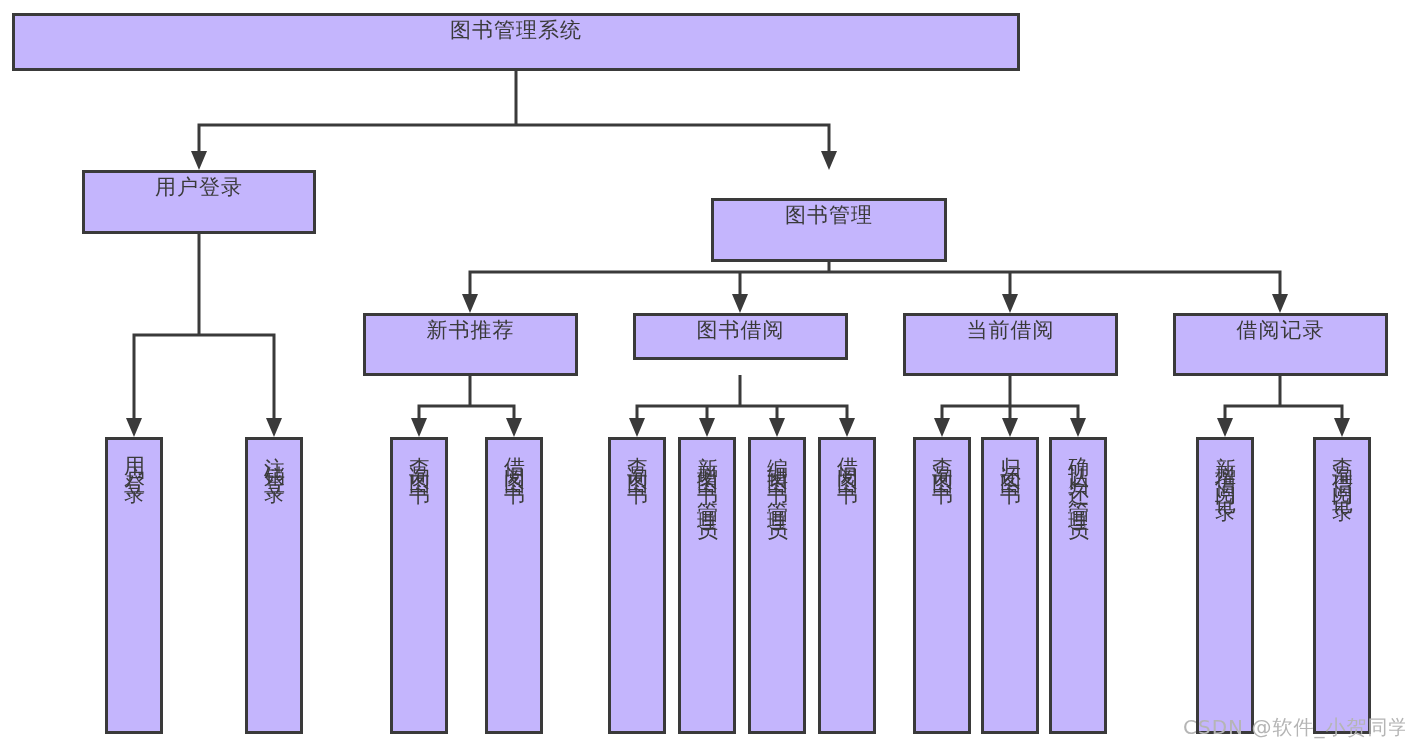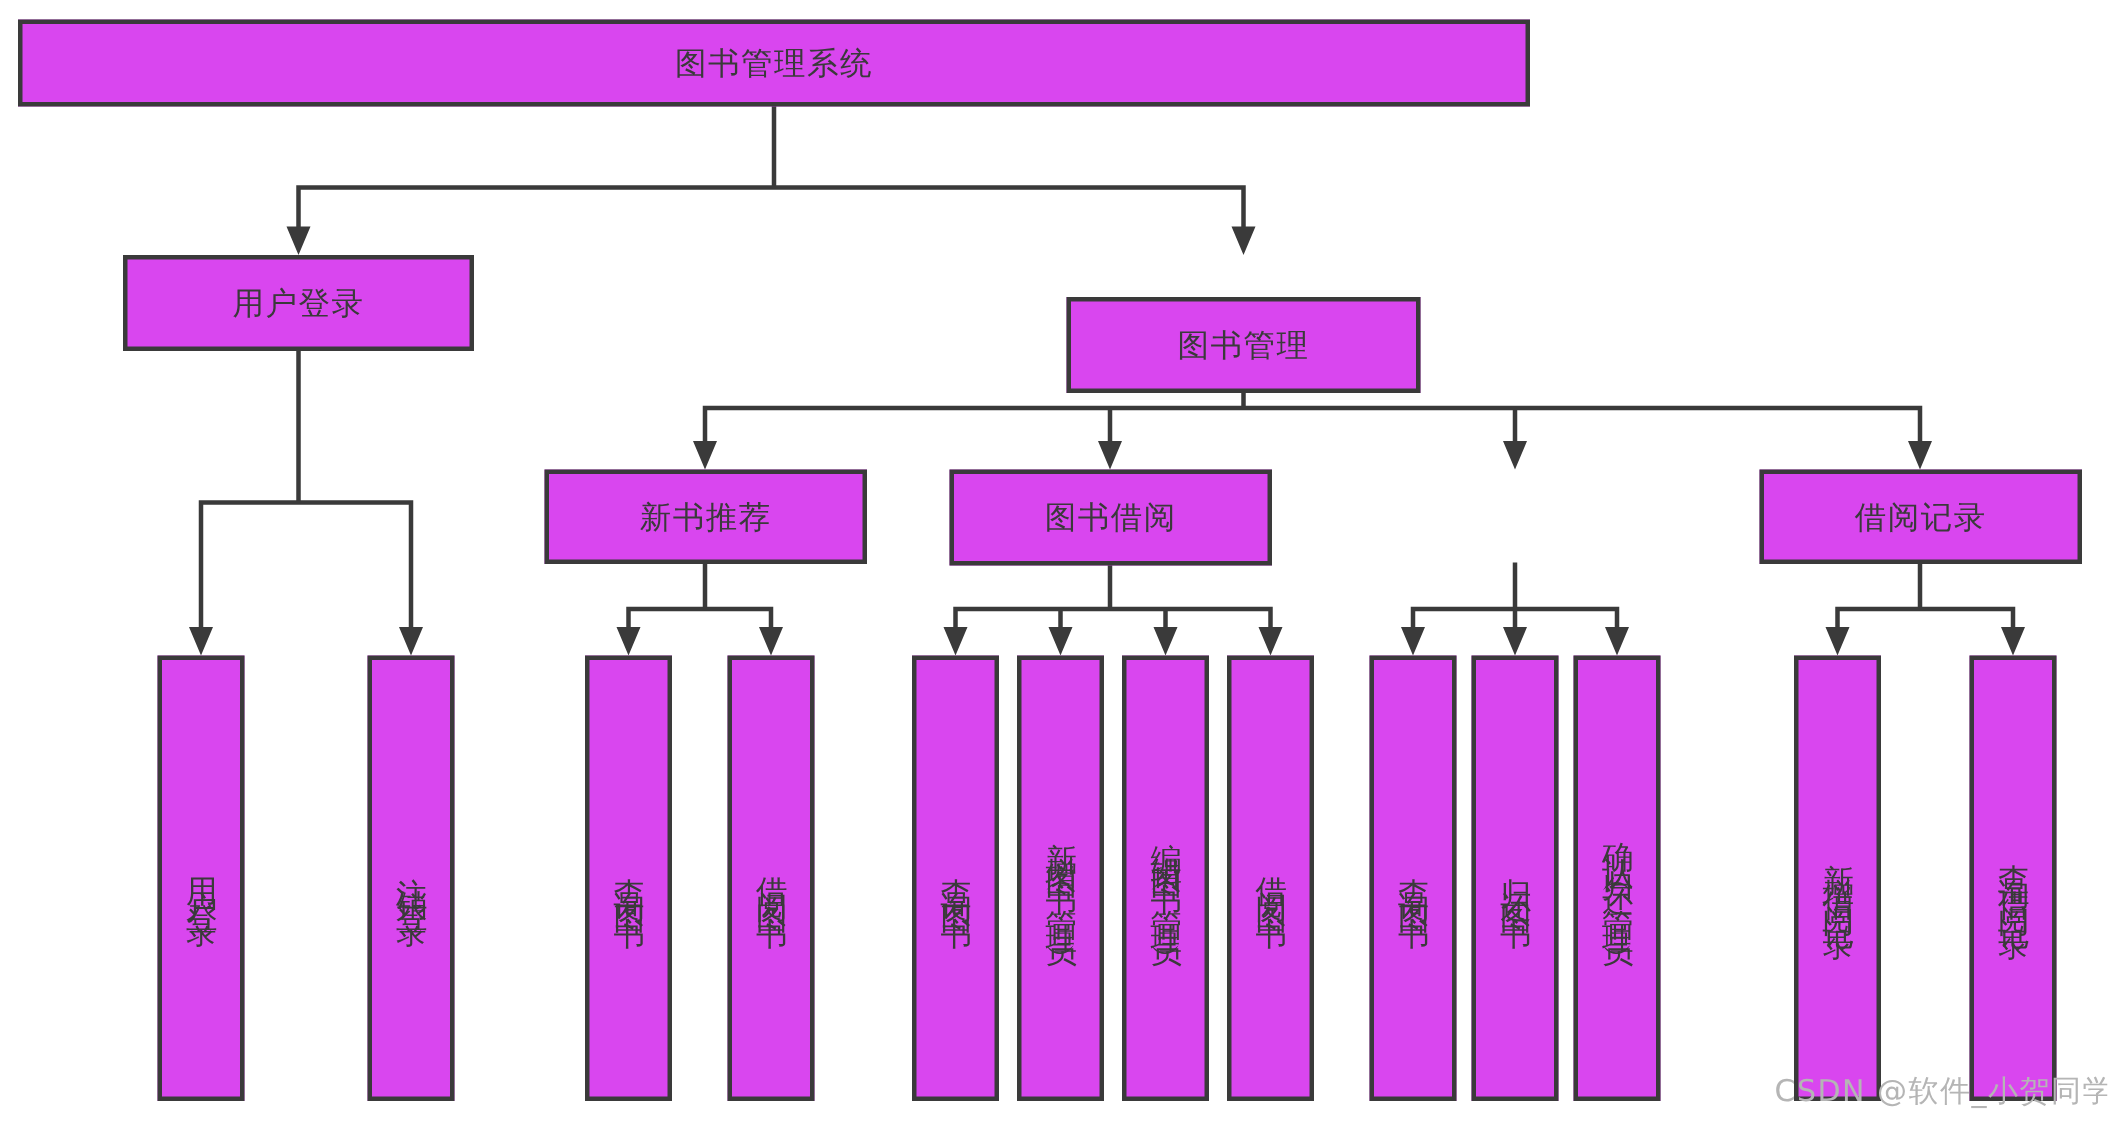--- a/index.html
+++ b/index.html
@@ -14,23 +14,23 @@
   }
   .connectors {
     position: absolute;
     left: 0; top: 0;
     z-index: 0;
   }
   .box {
     position: absolute;
     box-sizing: border-box;
     border: 3px solid #3a3a3a;
-    background: #d946ef;
+    background: #c4b5fd;
     display: flex;
-    align-items: center;
+    align-items: flex-start;
     justify-content: center;
     font-size: 21px;
     letter-spacing: 1px;
     z-index: 1;
     text-align: center;
   }
   .leaf span {
     writing-mode: vertical-rl;
     text-orientation: mixed;
     letter-spacing: 9px;
@@ -101,22 +101,25 @@
   <div class="box" style="left:82px; top:170px; width:234px; height:64px;">
     <span>用户登录</span>
   </div>
   <div class="box" style="left:711px; top:170px; width:236px; height:64px;margin-top:28px;">
     <span>图书管理</span>
   </div>
 
   <div class="box" style="left:363px; top:313px; width:215px; height:63px;">
     <span>新书推荐</span>
   </div>
-  <div class="box" style="left:633px; top:313px; width:215px; height:64px;">
+  <div class="box" style="left:633px; top:313px; width:215px; height:47px;">
     <span>图书借阅</span>
+  </div>
+  <div class="box" style="left:903px; top:313px; width:215px; height:63px;">
+    <span>当前借阅</span>
   </div>
   <div class="box" style="left:1173px; top:313px; width:215px; height:63px;">
     <span>借阅记录</span>
   </div>
 
   <div class="box leaf" style="left:105px; top:437px; width:58px; height:297px;">
     <span>用户登录</span>
   </div>
   <div class="box leaf" style="left:245px; top:437px; width:58px; height:297px;">
     <span>注销登录</span>

